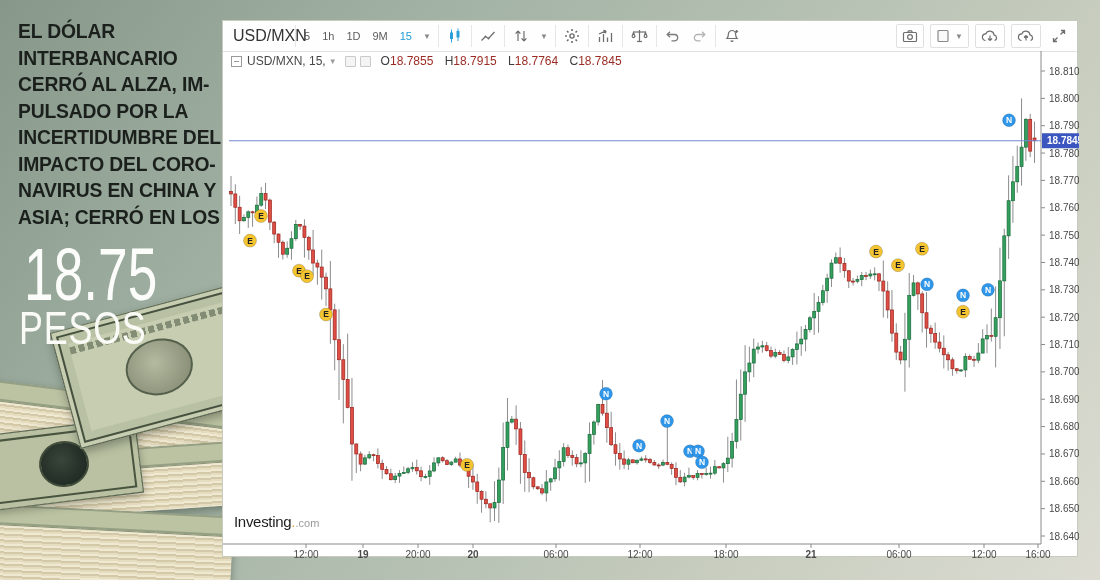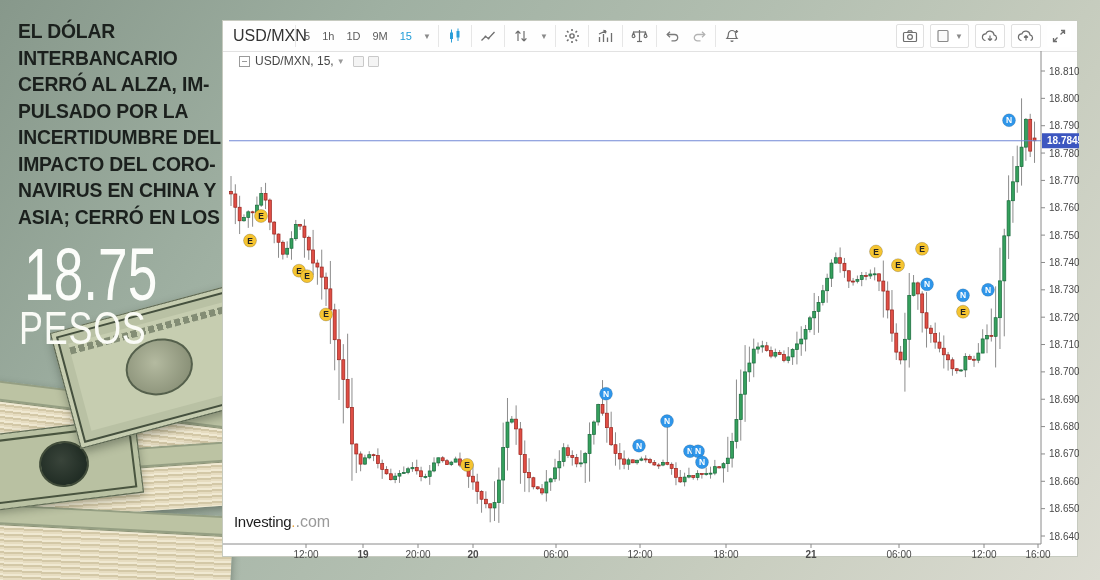--- a/index.html
+++ b/index.html
@@ -46,36 +46,36 @@
   .tb-sym{padding:0 10px;width:50px;color:#333;font-size:16px;}
   .sep{width:1px;height:22px;background:#e6e6e6;margin:0 2px;}
   .tfbtn{padding:0 6px;height:28px;line-height:28px;cursor:pointer;color:#5c5c5c;}
   .tfbtn.active{color:#1e9bd7;}
   .caretbtn{color:#8a8a8a;font-size:8px;padding:0 5px;}
   .icbtn{height:28px;display:flex;align-items:center;padding:0 6px;cursor:pointer;}
   .icbtn svg{display:block;}
   .tb-right{margin-left:auto;display:flex;align-items:center;margin-right:6px;}
   .rbtn{border:1px solid #e0e0e0;background:#fff;border-radius:2px;height:22px;
         display:flex;align-items:center;padding:0 5px;margin-left:6px;cursor:pointer;}
-  .legend{position:absolute;left:16px;top:33px;z-index:5;display:flex;align-items:center;
+  .legend{position:absolute;left:8px;top:33px;z-index:5;display:flex;align-items:center;
           font-size:12px;color:#474747;text-align:right;}
   .collapse-box{width:9px;height:9px;border:1px solid #9a9a9a;display:inline-flex;align-items:center;
                 justify-content:center;margin-right:5px;}
   .collapse-box i{display:block;width:5px;height:1px;background:#9a9a9a;}
   .mini-sq{width:9px;height:9px;border:1px solid #c9c9c9;background:#f4f4f4;display:inline-block;
            margin-left:4px;border-radius:1px;}
   .leg-caret{color:#9a9a9a;font-size:8px;margin:0 4px 0 3px;}
   .ohlc{margin-left:10px;}
   .ohlc .lbl{color:#3c3c3c;margin-left:8px;}
   .ohlc .val{color:#9b2c24;}
   .plot-svg{position:absolute;left:0;top:30px;}
   .watermark{position:absolute;left:11px;top:492px;z-index:5;font-size:15px;}
   .watermark .brand{font-weight:normal;color:#1d1d1d;letter-spacing:-.3px;}
   .watermark .dot{color:#e8a33d;}
-  .watermark .suffix{color:#9a9a9a;font-size:16px;}
+  .watermark .suffix{color:#9a9a9a;font-size:11px;}
 </style>
 </head>
 <body>
 
 <div class="bills">
   <div class="stack stack1">
       <div class="face"></div>
       <div class="edges"></div>
     </div>
   <div class="stack stack2">
@@ -239,20 +239,26 @@
   </div>
 
   <div class="legend">
     <span class="collapse-box">
         <i></i>
       </span>
     <span>USD/MXN, 15,</span>
     <span class="leg-caret">▼</span>
     <span class="mini-sq"></span>
     <span class="mini-sq"></span>
+    <span class="ohlc">
+      <span class="lbl" style="margin-left:0">O</span><span class="val">18.7855</span>
+      <span class="lbl">H</span><span class="val">18.7915</span>
+      <span class="lbl">L</span><span class="val">18.7764</span>
+      <span class="lbl">C</span><span class="val">18.7845</span>
+    </span>
   </div>
 
   <svg id="plot" class="plot-svg" width="856" height="507" viewBox="222 50 856 507">
       <line x1="1040" y1="50" x2="1040" y2="543" stroke="#8a8a8a" stroke-width="1"></line>
       <line x1="222" y1="543" x2="1040" y2="543" stroke="#8a8a8a" stroke-width="1"></line>
       <line x1="1040" y1="535" x2="1044" y2="535" stroke="#8a8a8a"></line>
       <text x="1048" y="538.5" font-size="10" fill="#4a4a4a" font-family="&quot;Liberation Sans&quot;,sans-serif">18.6400</text>
       <line x1="1040" y1="507.6470588235345" x2="1044" y2="507.6470588235345" stroke="#8a8a8a"></line>
       <text x="1048" y="511.1470588235345" font-size="10" fill="#4a4a4a" font-family="&quot;Liberation Sans&quot;,sans-serif">18.6500</text>
       <line x1="1040" y1="480.2941176470594" x2="1044" y2="480.2941176470594" stroke="#8a8a8a"></line>

